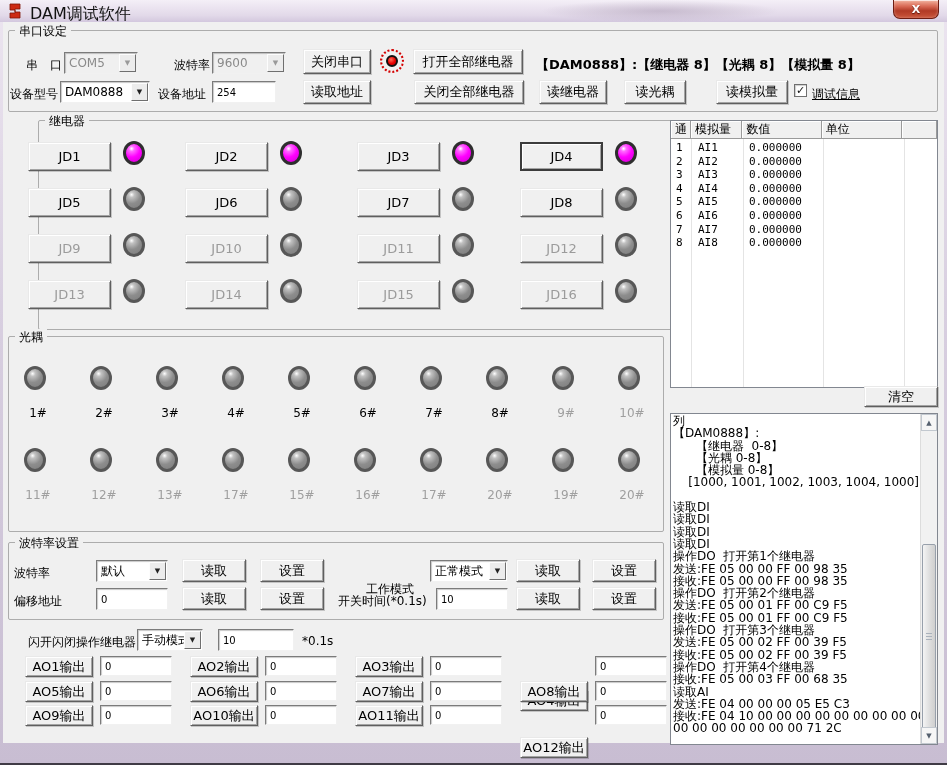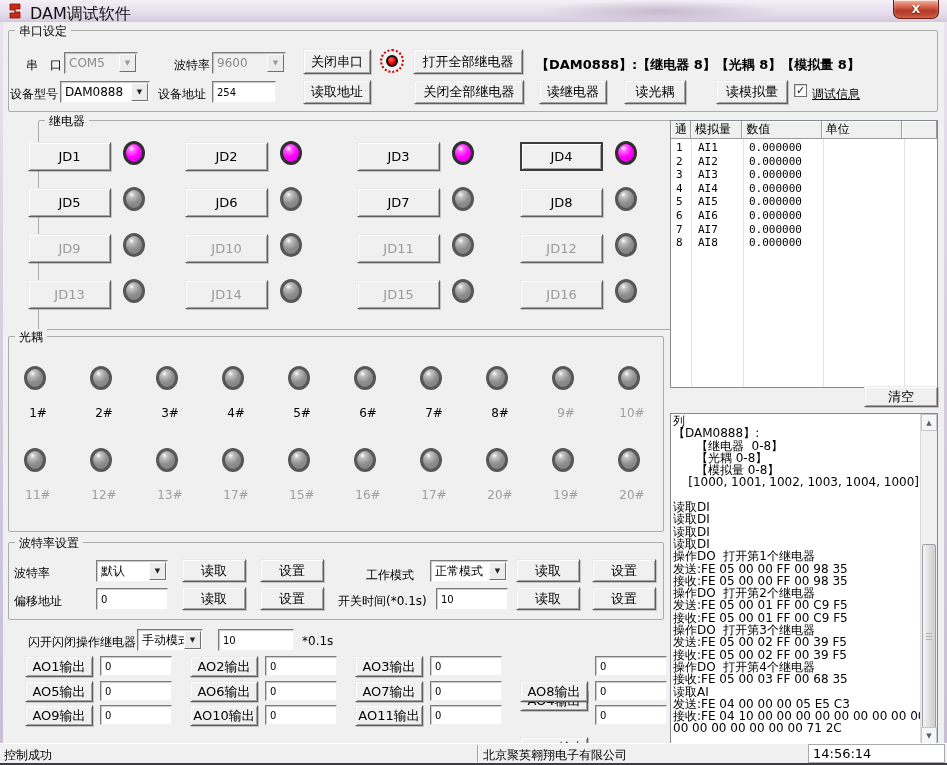--- a/index.html
+++ b/index.html
@@ -347,21 +347,21 @@
   <div class="group" style="left:8px;top:542px;width:656px;height:78px;">
     <span class="legend">波特率设置</span>
   </div>
   <span class="lbl" style="left:14px;top:565px;">波特率</span>
   <div class="combo" style="left:96px;top:560px;width:72px;height:22px;">
     <span>默认</span>
     <span class="combo-arrow">▼</span>
   </div>
   <div class="btn" style="left:182px;top:559px;width:64px;height:23px;">读取</div>
   <div class="btn" style="left:260px;top:559px;width:64px;height:23px;">设置</div>
-  <span class="lbl" style="left:366px;top:567px;">工作模式</span>
+  <span class="lbl" style="left:366px;top:581px;">工作模式</span>
   <div class="combo" style="left:430px;top:560px;width:78px;height:22px;">
     <span>正常模式</span>
     <span class="combo-arrow">▼</span>
   </div>
   <div class="btn" style="left:516px;top:559px;width:64px;height:23px;">读取</div>
   <div class="btn" style="left:592px;top:559px;width:64px;height:23px;">设置</div>
 
   <span class="lbl" style="left:14px;top:593px;">偏移地址</span>
   <div class="field" style="left:96px;top:588px;width:72px;height:22px;">0</div>
   <div class="btn" style="left:182px;top:587px;width:64px;height:23px;">读取</div>
@@ -399,23 +399,15 @@
       <div class="btn" style="position: absolute; left: 25px; top: 705px; width: 68px; height: 21px;">AO9输出</div>
       <div class="field" style="position: absolute; left: 100px; top: 705px; width: 72px; height: 20px;">0</div>
       <div class="btn" style="position: absolute; left: 190px; top: 705px; width: 68px; height: 21px;">AO10输出</div>
       <div class="field" style="position: absolute; left: 265px; top: 705px; width: 72px; height: 20px;">0</div>
       <div class="btn" style="position: absolute; left: 355px; top: 705px; width: 68px; height: 21px;">AO11输出</div>
       <div class="field" style="position: absolute; left: 430px; top: 705px; width: 72px; height: 20px;">0</div>
       <div class="btn" style="position: absolute; left: 520px; top: 705px; width: 68px; height: 21px; margin-top: 32px;">AO12输出</div>
       <div class="field" style="position: absolute; left: 595px; top: 705px; width: 72px; height: 20px;">0</div>
     </div>
 
-  <div class="statusbar">
-    <span class="status-text" style="left:4px;">控制成功</span>
-    <div class="sep" style="left:477px;"></div>
-    <span class="status-text" style="left:483px;">北京聚英翱翔电子有限公司</span>
-    <div class="time-panel">
-      <span>14:56:14</span>
-    </div>
-  </div>
   <div class="bottom-edge"></div>
 
 </div>
 
 </body></html>

